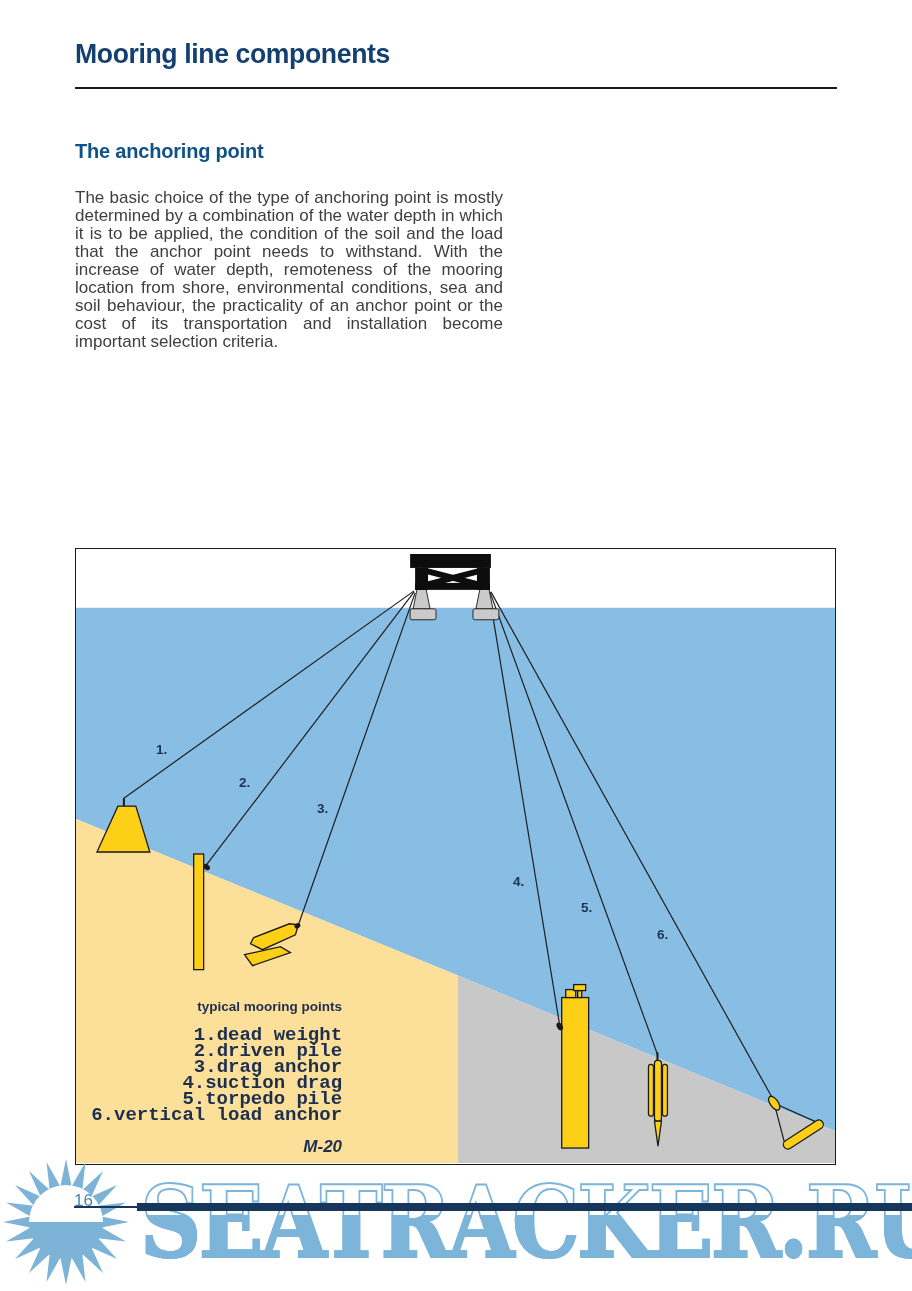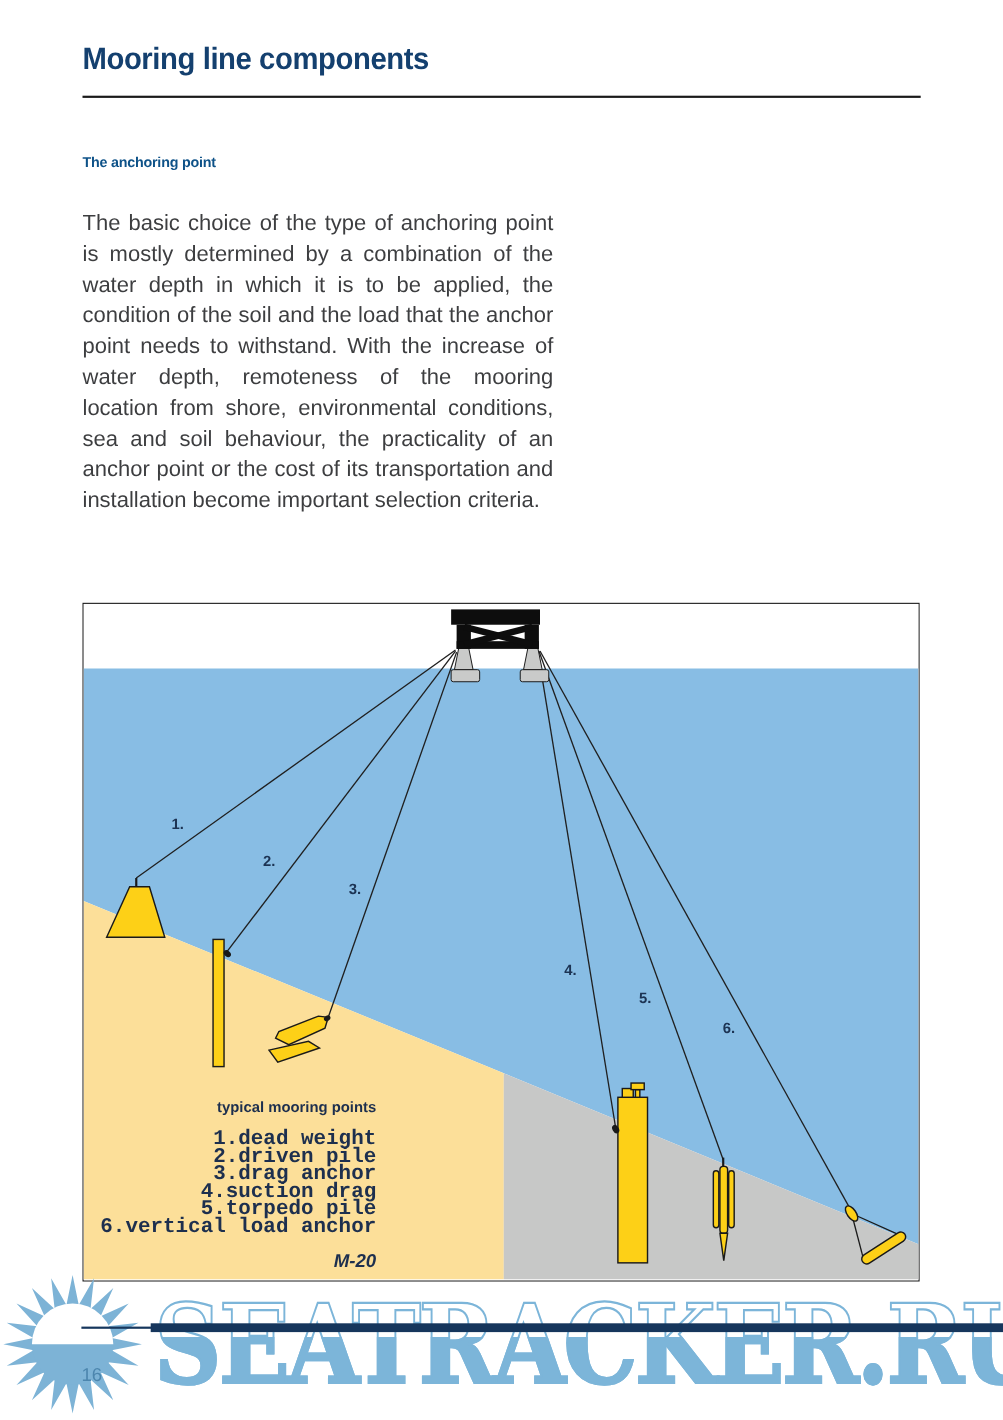--- a/index.html
+++ b/index.html
@@ -2,24 +2,24 @@
 <html><head>
 <meta charset="utf-8">
 <style>
   html,body{margin:0;padding:0;background:#e8e8e8;}
   .page{position:relative;width:912px;height:1291px;background:#ffffff;overflow:hidden;
         font-family:"Liberation Sans",sans-serif;}
   
   .title{position:absolute;left:75px;top:38px;margin:0;font-size:28px;font-weight:700;
          color:#14406f;letter-spacing:-0.4px;transform:scaleX(0.95);transform-origin:left top;}
   .title-rule{position:absolute;left:75px;top:87px;width:762px;height:2px;background:#1a1a1a;}
-  .section-heading{position:absolute;left:75px;top:140px;margin:0;font-size:13px;font-weight:700;
+  .section-heading{position:absolute;left:75px;top:140px;margin:0;font-size:20px;font-weight:700;
          color:#0e5288;letter-spacing:-0.2px;}
   
-  .bodytext{position:absolute;left:75px;top:189px;width:428px;font-size:20px;line-height:28px;
+  .bodytext{position:absolute;left:75px;top:189px;width:428px;font-size:17px;line-height:18px;
             color:#3d3e40;text-align:justify;}
   .bodytext p{margin:0;}
   
   .diagram{position:absolute;left:75px;top:548px;width:761px;height:617px;margin:0;
            border:1px solid #1a1a1a;box-sizing:border-box;background:#fff;}
   .diagram svg{position:absolute;left:0;top:0;width:100%;height:100%;}
   .plabel{position:absolute;font-size:13.5px;font-weight:700;color:#1c3353;}
   .legend{position:absolute;left:13px;top:450px;color:#1d2f4e;text-align:right;}
   .legend-title{font-size:13.5px;font-weight:700;margin-bottom:13px;}
   .legend-row{font-size:19px;font-weight:600;line-height:16px;font-family:Liberation Mono, monospace;}
@@ -28,21 +28,21 @@
   
   .watermark{position:absolute;left:140px;top:1167px;z-index:2;white-space:nowrap;
              font-family:"DejaVu Serif",serif;font-weight:700;font-size:100px;line-height:110px;
              letter-spacing:-3px;transform:scaleX(0.85);transform-origin:left top;
              background:linear-gradient(180deg,#ffffff 0px,#ffffff 48px,#7cb5d9 48px,#7cb5d9 100%);
              -webkit-background-clip:text;background-clip:text;color:transparent;
              -webkit-text-stroke:2px #7cb5d9;}
   .footer-bar{position:absolute;left:137px;top:1203px;width:775px;height:8px;background:#16365c;z-index:3;}
   .sun{position:absolute;left:0px;top:1156px;width:132px;height:132px;z-index:4;}
   .footer-line{position:absolute;left:74px;top:1206px;width:64px;height:2px;background:#16365c;z-index:5;}
-  .pagenum{position:absolute;left:74px;top:1240px;font-size:17px;color:#4c86ae;z-index:6;}
+  .pagenum{position:absolute;left:74px;top:1191px;font-size:17px;color:#4c86ae;z-index:6;}
 </style>
 </head>
 <body>
 
 <div class="page">
 
   <h1 class="title">Mooring line components</h1>
   <div class="title-rule"></div>
 
   <h2 class="section-heading">The anchoring point</h2>

